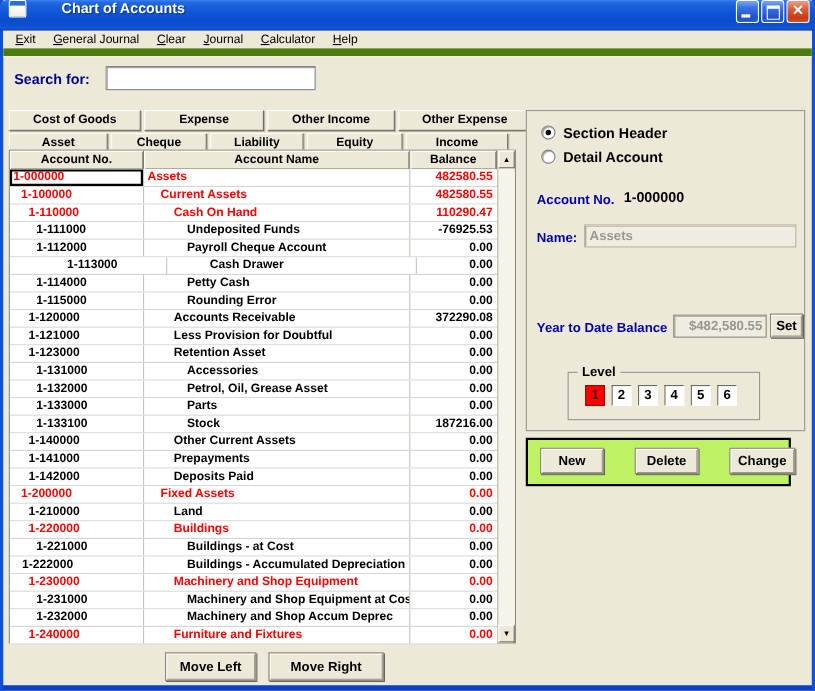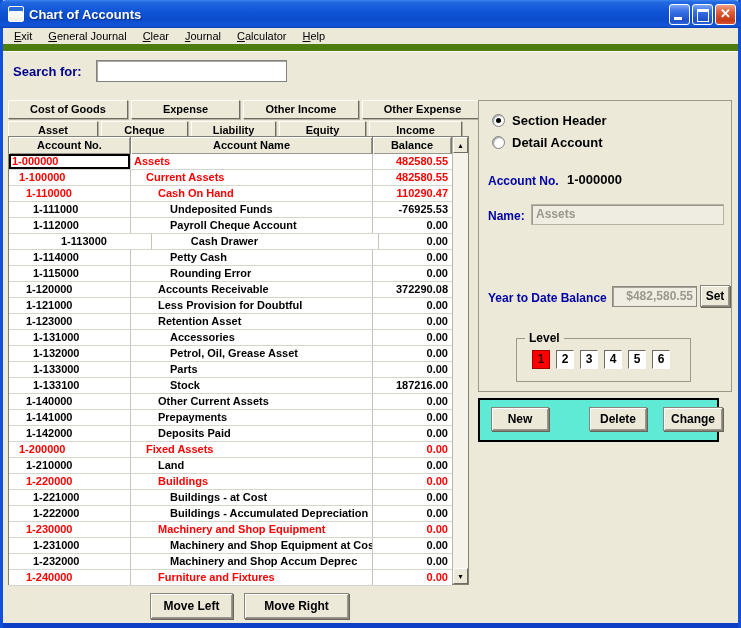--- a/index.html
+++ b/index.html
@@ -2,21 +2,21 @@
 <html><head>
 <meta charset="utf-8">
 <style>
   * { margin:0; padding:0; box-sizing:border-box; font-family:"Liberation Sans", sans-serif; }
   body { background:#3a6ea5; }
   .window { position:relative; width:741px; height:628px; background:#ECE9D8; overflow:hidden;
     box-shadow: inset 3px 0 0 #1050D8, inset -3px 0 0 #1050D8, inset 0 -5px 0 #0D3FC6; }
   
   .titlebar { position:absolute; top:0; left:0; right:0; height:28px;
     background:linear-gradient(180deg,#3B83F2 0%, #2268E0 8%, #0F55D6 40%, #0A4CCB 70%, #1355D8 92%, #0A3FB0 100%);
-    border-radius:6px 6px 0 0; display:flex; align-items:center; padding:0 5px; }
+    border-radius:6px 6px 0 0; display:flex; align-items:flex-start; padding:0 5px;gap:27px; }
   .app-icon { width:16px; height:16px; margin:0 5px 0 3px; border:1px solid #fff; border-radius:2px;
     background:linear-gradient(180deg,#cfe0f5 0%,#cfe0f5 30%,#fff 30%,#f2efe4 100%);
     box-shadow:inset 0 4px 0 #2a6cd8; }
   .title-text { color:#fff; font-size:13px; font-weight:bold; text-shadow:1px 1px 1px #0a3188; flex:1; }
   .tb-btns { display:flex; gap:2px; }
   .tb-btn { width:21px; height:21px; border:1px solid #fff; border-radius:3px; position:relative;
     background:linear-gradient(180deg,#7FA8F2 0%,#3C74E8 30%,#1E50C8 80%,#2E62D8 100%); }
   .tb-btn.close { background:linear-gradient(180deg,#F0A088 0%,#E0613A 35%,#C63A16 80%,#D65030 100%); }
   .tb-btn.min::after { content:""; position:absolute; left:4px; bottom:4px; width:8px; height:3px; background:#fff; }
   .tb-btn.max::after { content:""; position:absolute; left:4px; top:4px; width:10px; height:9px;
@@ -88,23 +88,23 @@
     cursor:default; display:flex; align-items:center; justify-content:center; }
   .level-group { position:absolute; left:37px; top:237px; width:175px; height:44px;
     border:1px solid #9a988c; }
   .level-title { position:absolute; left:8px; top:-8px; background:#ECE9D8; padding:0 4px;
     font-size:12px; font-weight:bold; color:#000; }
   .levels { position:absolute; left:15px; top:11px; display:flex; gap:6px; }
   .lvl { width:18px; height:19px; background:#fff; border:1px solid; border-color:#6e6c60 #fff #fff #6e6c60;
     font-size:12px; font-weight:bold; text-align:center; line-height:17px; color:#000; cursor:default; }
   .lvl.on { background:#FF0000; border-color:#a00000; color:#3a0000; }
   .action-box { position:absolute; left:478px; top:398px; width:241px; height:44px;
-    border:2px solid #000; background:#5eead4; }
+    border:2px solid #000; background:#bef264; }
   .action-btn { position:absolute; top:7px; height:24px; }
-  .btn-new { left:11px; width:58px; } .btn-delete { left:97px; width:58px;margin-left:12px; } .btn-change { left:183px; width:60px; }
+  .btn-new { left:11px; width:58px; } .btn-delete { left:97px; width:58px; } .btn-change { left:183px; width:60px; }
   
   .move-btn { position:absolute; top:593px; height:26px; }
   .btn-moveleft { left:150px; width:83px; } .btn-moveright { left:244px; width:105px; }
 </style>
 </head>
 <body>
 
 <div class="window">
 
   <div class="titlebar">
@@ -254,21 +254,21 @@
           <div class="cell no" style="padding-left: 17px;">1-220000</div>
           <div class="cell nm" style="padding-left: 27px;">Buildings</div>
           <div class="cell bal">0.00</div>
         </div>
         <div class="trow">
           <div class="cell no" style="padding-left: 24px;">1-221000</div>
           <div class="cell nm" style="padding-left: 39px;">Buildings - at Cost</div>
           <div class="cell bal">0.00</div>
         </div>
         <div class="trow">
-          <div class="cell no" style="padding-left: 24px;">1-222000</div>
+          <div class="cell no" style="padding-left: 11px;">1-222000</div>
           <div class="cell nm" style="padding-left: 39px;">Buildings - Accumulated Depreciation</div>
           <div class="cell bal">0.00</div>
         </div>
         <div class="trow red">
           <div class="cell no" style="padding-left: 17px;">1-230000</div>
           <div class="cell nm" style="padding-left: 27px;">Machinery and Shop Equipment</div>
           <div class="cell bal">0.00</div>
         </div>
         <div class="trow">
           <div class="cell no" style="padding-left: 24px;">1-231000</div>

